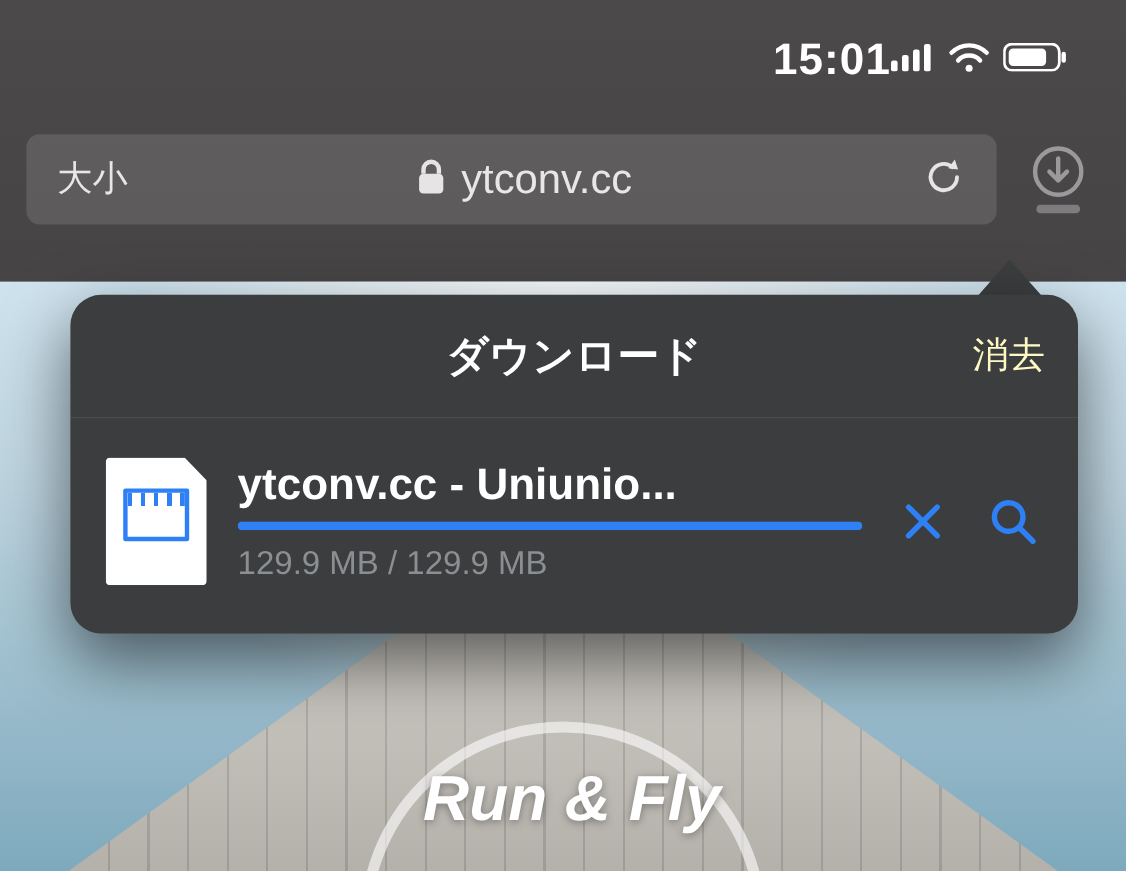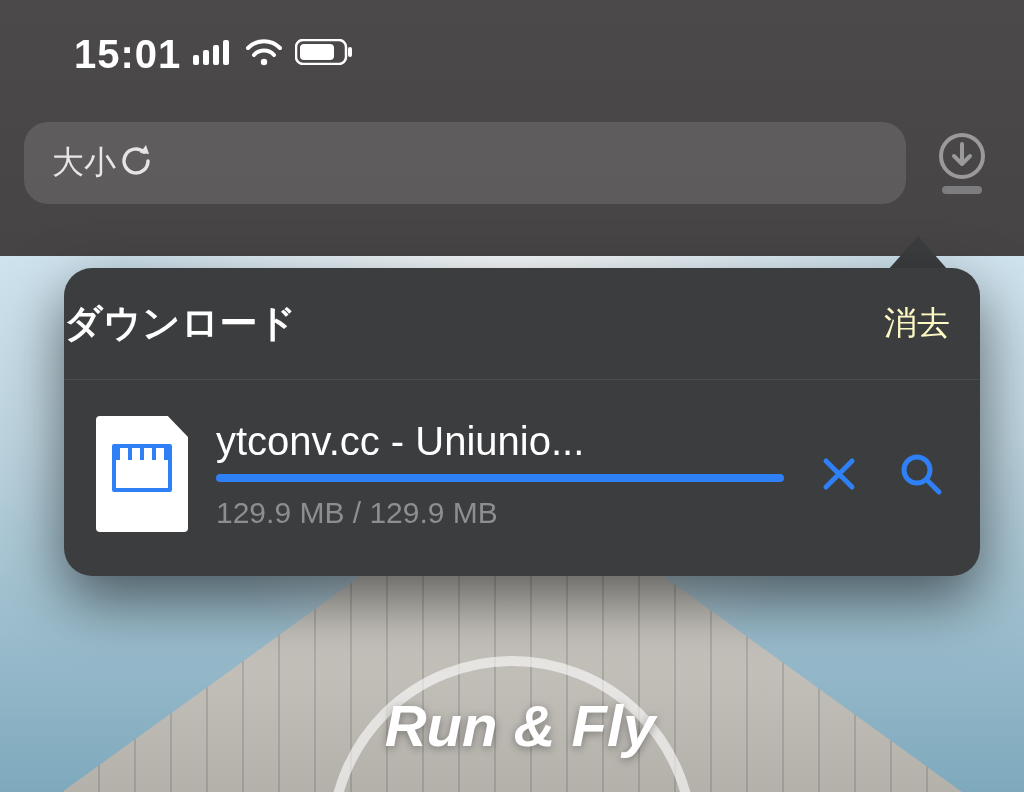--- a/index.html
+++ b/index.html
@@ -13,40 +13,39 @@
   }
 
   
   .chrome {
     width: 100%;
     height: 256px;
     background: linear-gradient(#4c494b, #474446);
   }
   .status-bar {
     display: flex;
-    justify-content: flex-start;
+    justify-content: flex-end;
     align-items: center;
     height: 108px;
     padding: 0 54px 0 74px;
     color: #ffffff;
-    gap: 12px;
   }
   .clock { font-size: 40px; font-weight: 600; letter-spacing: 1px; }
   .status-icons { display: flex; align-items: center; gap: 12px; }
 
   .url-row {
     display: flex;
     align-items: center;
     padding: 0 30px 0 24px;
     height: 110px;
   }
   .address-bar {
     flex: 1;
     height: 82px;
-    border-radius: 24px;
+    border-radius: 12px;
     background: rgba(255,255,255,0.12);
     display: flex;
     align-items: center;
     color: #e8e6e7;
     padding: 0 28px 0 28px;
   }
   .text-size { font-size: 32px; font-weight: 400; }
   .url-center { flex:1; display:flex; align-items:center; justify-content:center; gap:14px; }
   .url-text { font-size: 38px; font-weight: 400; }
   .downloads-btn { width: 64px; display:flex; flex-direction:column; align-items:center; justify-content:center; margin-left:24px; gap:6px; }
@@ -110,20 +109,21 @@
     width: 60px;
     height: 34px;
     background:#3b3d3f;
     clip-path: polygon(50% 0, 100% 100%, 0 100%);
   }
   .popover-hdr {
     position: relative;
     height: 112px;
     display: flex;
     align-items: center;
+    justify-content: center;
     border-bottom: 1px solid rgba(255,255,255,0.08);
   }
   .popover-title { color:#fff; font-size:38px; font-weight:600; }
   .clear-btn {
     position:absolute; right:30px; top:0; bottom:0;
     display:flex; align-items:center;
     color:#fef9c3; font-size:33px; font-weight:400;
   }
   .dl-item {
     display:flex;
@@ -147,21 +147,21 @@
     border:4px solid #2f7ff5;
     border-radius:2px;
     background:
       repeating-linear-gradient(90deg,#2f7ff5 0 4px, transparent 4px 12px) top/100% 12px no-repeat,
       #fff;
   }
   .dl-main { flex:1; min-width:0; }
   .dl-name {
     color:#ffffff;
     font-size:40px;
-    font-weight:400;
+    font-weight:700;
     white-space:nowrap;
     overflow:hidden;
     text-overflow:ellipsis;
   }
   .dl-progress {
     margin-top:10px;
     height:8px;
     background:rgba(255,255,255,0.18);
     border-radius:4px;
     overflow:hidden;
@@ -202,20 +202,29 @@
             <rect x="5" y="5" width="34" height="16" rx="4" fill="#fff"></rect>
             <rect x="53" y="8" width="4" height="10" rx="2" fill="#fff"></rect>
           </svg>
       </span>
     </div>
   </div>
 
   <div class="url-row">
     <div class="address-bar">
       <span class="text-size">大小</span>
+      <span class="url-center">
+        <span>
+          <svg width="26" height="34" viewBox="0 0 26 34">
+              <rect x="2" y="14" width="22" height="18" rx="4" fill="#e6e4e5"></rect>
+              <path d="M6 14 V10 a7 7 0 0 1 14 0 V14" fill="none" stroke="#e6e4e5" stroke-width="4"></path>
+            </svg>
+        </span>
+        <span class="url-text">ytconv.cc</span>
+      </span>
       <span>
         <svg width="40" height="40" viewBox="0 0 40 40">
             <path d="M32 20a12 12 0 1 1-4-9" fill="none" stroke="#e6e4e5" stroke-width="3.5" stroke-linecap="round"></path>
             <path d="M30 4 L33 13 L24 12 Z" fill="#e6e4e5"></path>
           </svg>
       </span>
     </div>
     <div class="downloads-btn">
       <svg width="48" height="48" viewBox="0 0 48 48">
           <circle cx="24" cy="24" r="21" fill="none" stroke="#9a999b" stroke-width="4"></circle>

